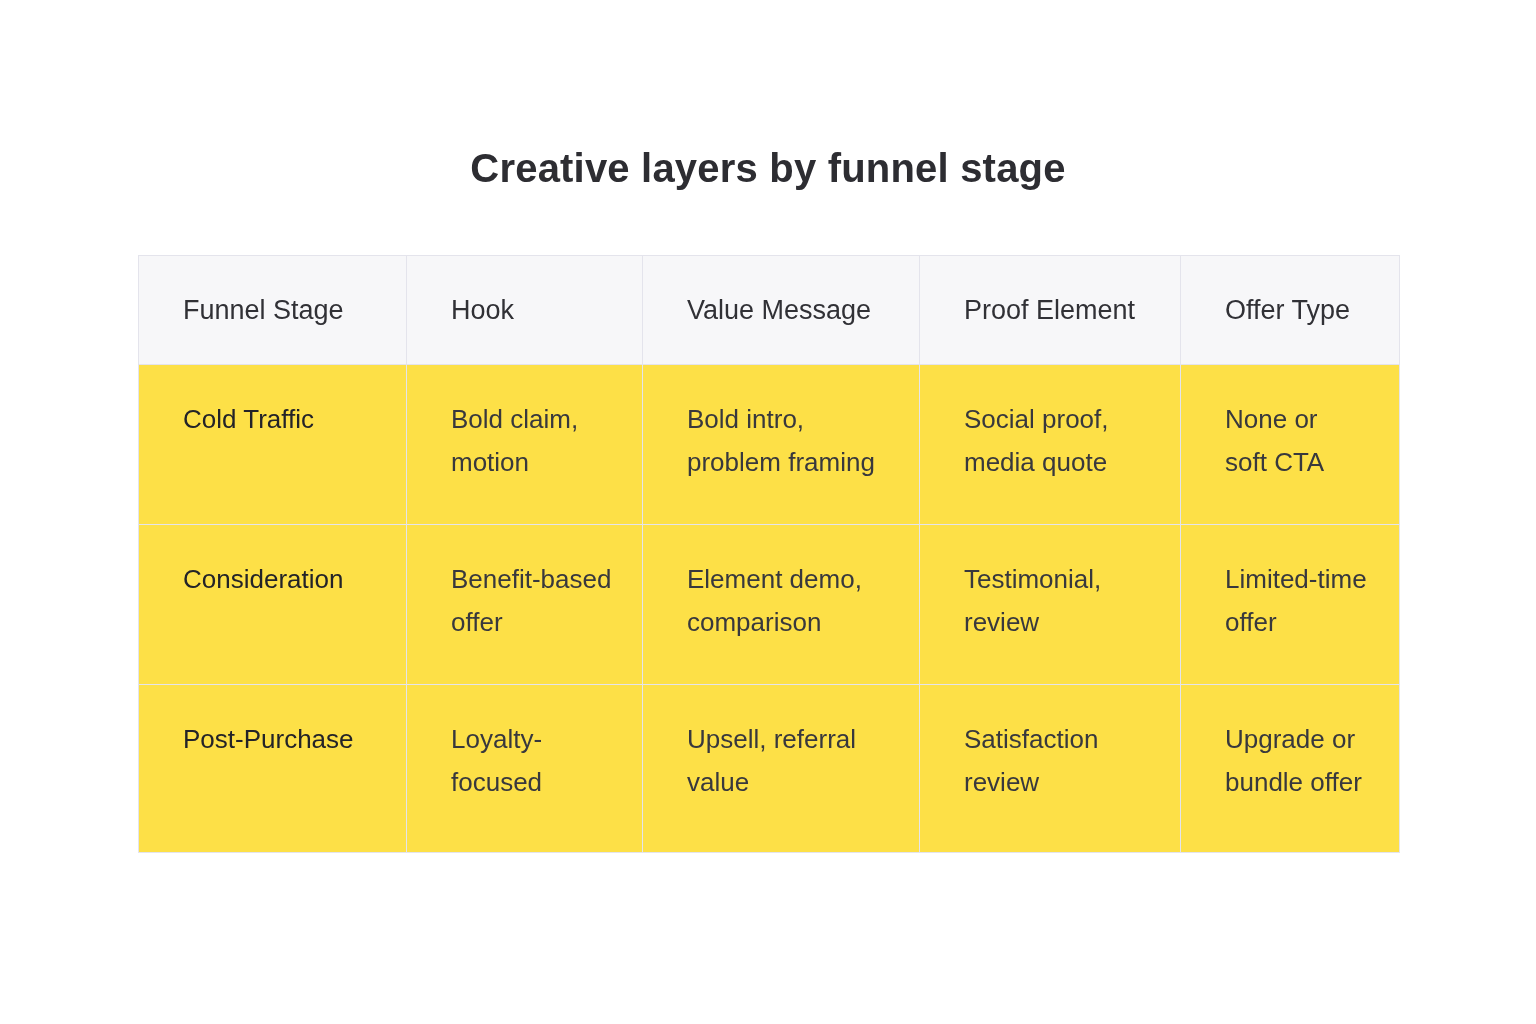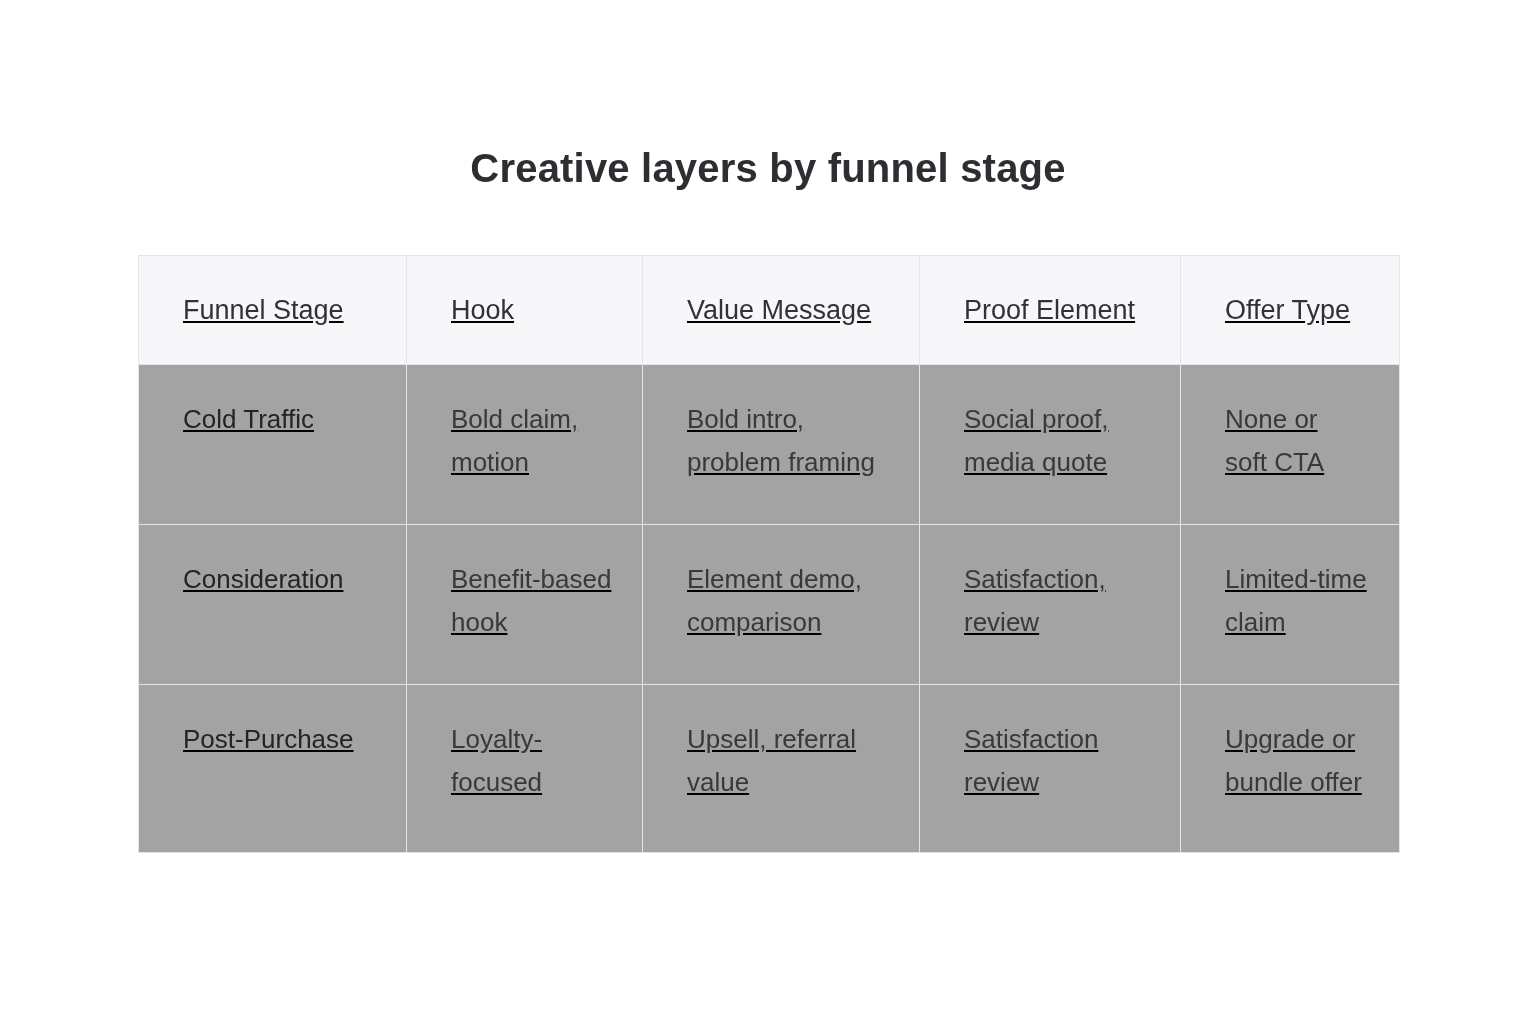--- a/index.html
+++ b/index.html
@@ -25,21 +25,20 @@
   .table-wrap {
     position: absolute;
     left: 138px;
     top: 255px;
     width: 1261px;
   }
   table {
     width: 100%;
     border-collapse: collapse;
     table-layout: fixed;
-    text-decoration: underline;
   }
   col.c1 { width: 268px; }
   col.c2 { width: 236px; }
   col.c3 { width: 277px; }
   col.c4 { width: 261px; }
   col.c5 { width: 219px; }
   th, td {
     border: 1px solid #e4e4ec;
     text-align: left;
     padding-left: 44px;
@@ -49,21 +48,21 @@
     height: 109px;
     vertical-align: middle;
     background: #f7f7f9;
     font-weight: 400;
     font-size: 27px;
     color: #313136;
   }
   td {
     vertical-align: top;
     padding-top: 33px;
-    background: #a3a3a3;
+    background: #fde047;
     font-size: 26px;
     line-height: 43px;
     color: #38383d;
     white-space: pre-line;
   }
   tr.r1 { height: 160px; }
   tr.r2 { height: 160px; }
   tr.r3 { height: 168px; }
   td.stage {
     color: #232328;
@@ -101,27 +100,27 @@
         <td>Bold intro,
 problem framing</td>
         <td>Social proof,
 media quote</td>
         <td>None or
 soft CTA</td>
       </tr>
       <tr class="r2">
         <td class="stage">Consideration</td>
         <td>Benefit-based
-hook</td>
+offer</td>
         <td>Element demo,
 comparison</td>
-        <td>Satisfaction,
+        <td>Testimonial,
 review</td>
         <td>Limited-time
-claim</td>
+offer</td>
       </tr>
       <tr class="r3">
         <td class="stage">Post-Purchase</td>
         <td>Loyalty-
 focused</td>
         <td>Upsell, referral
 value</td>
         <td>Satisfaction
 review</td>
         <td>Upgrade or

